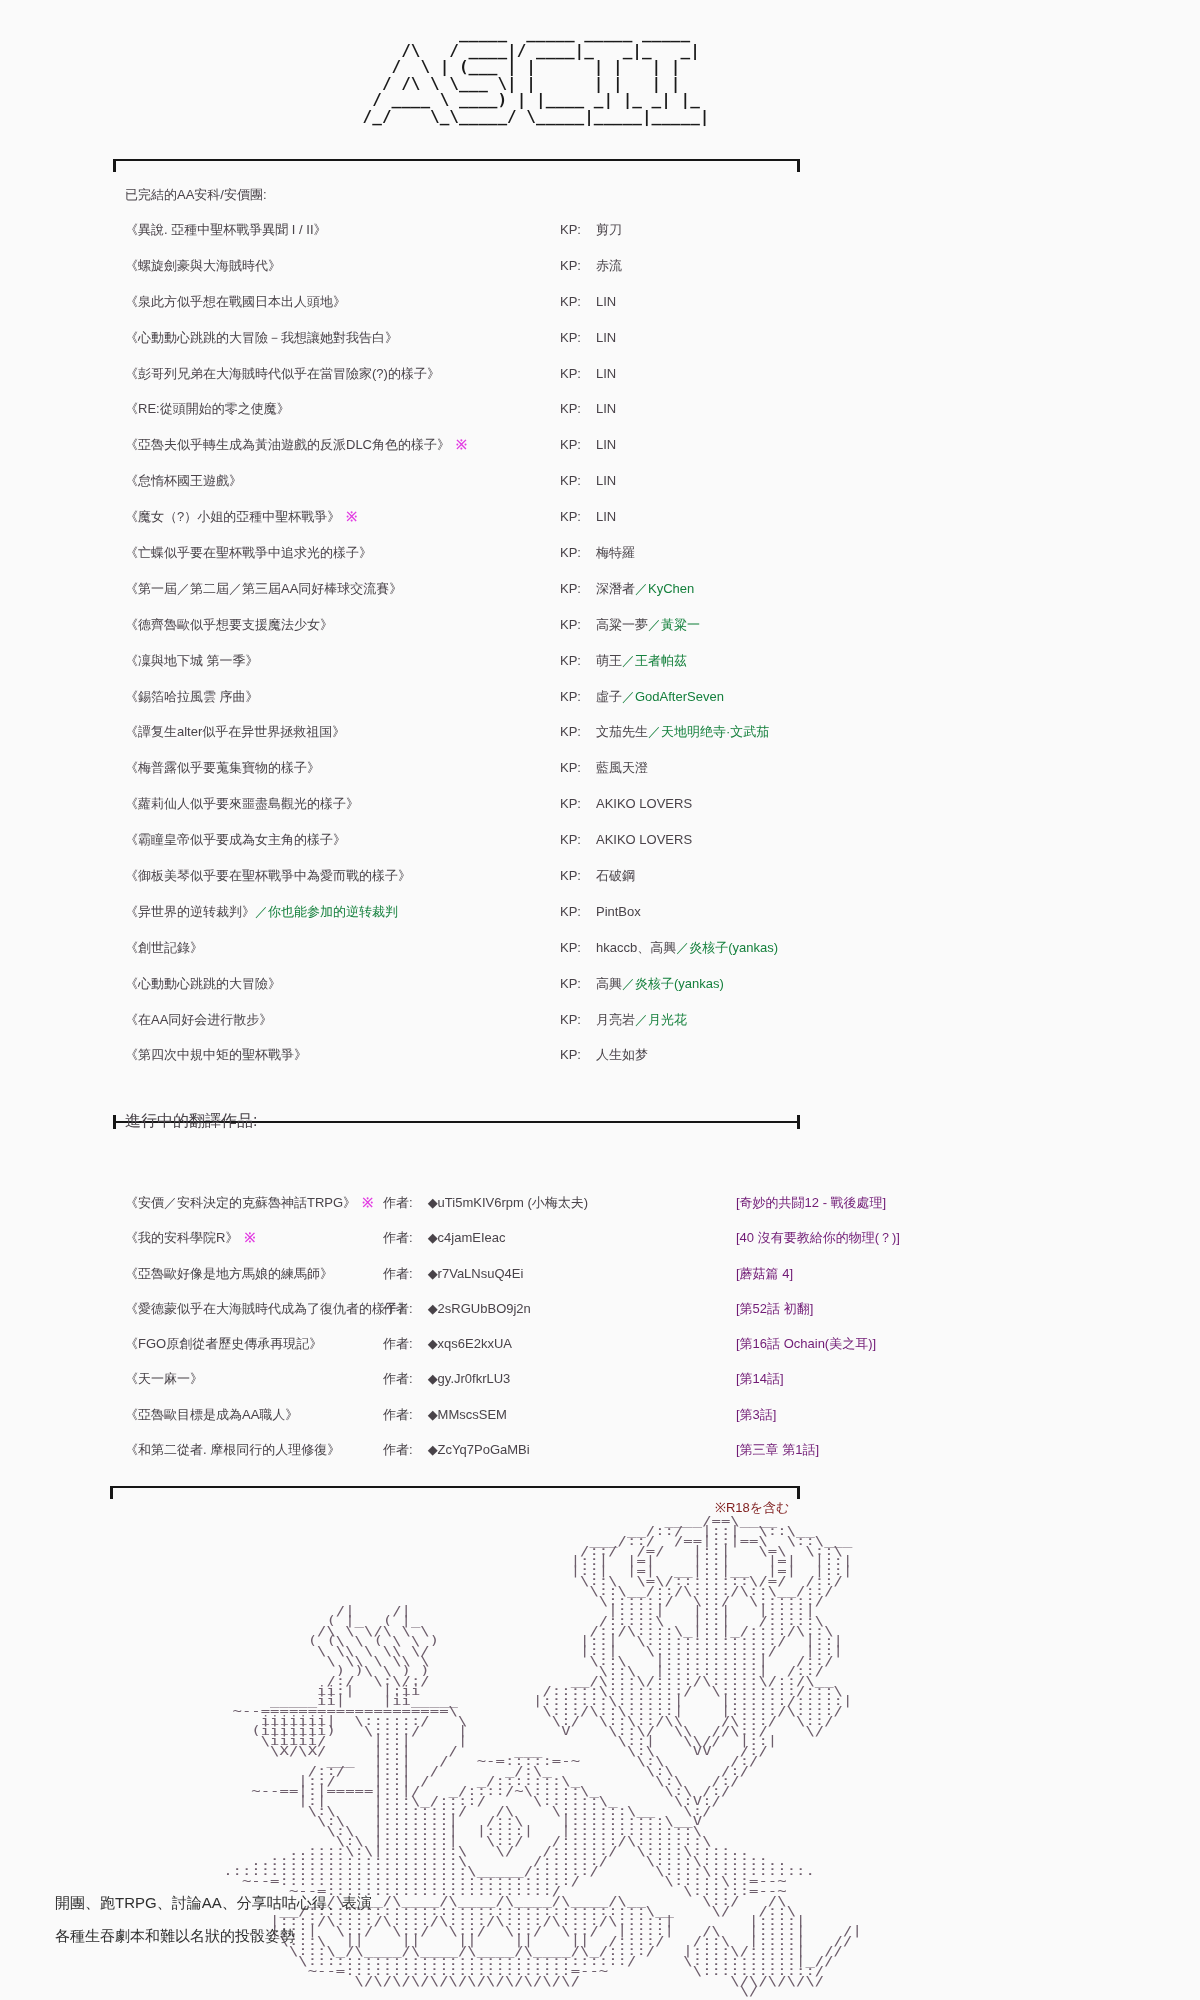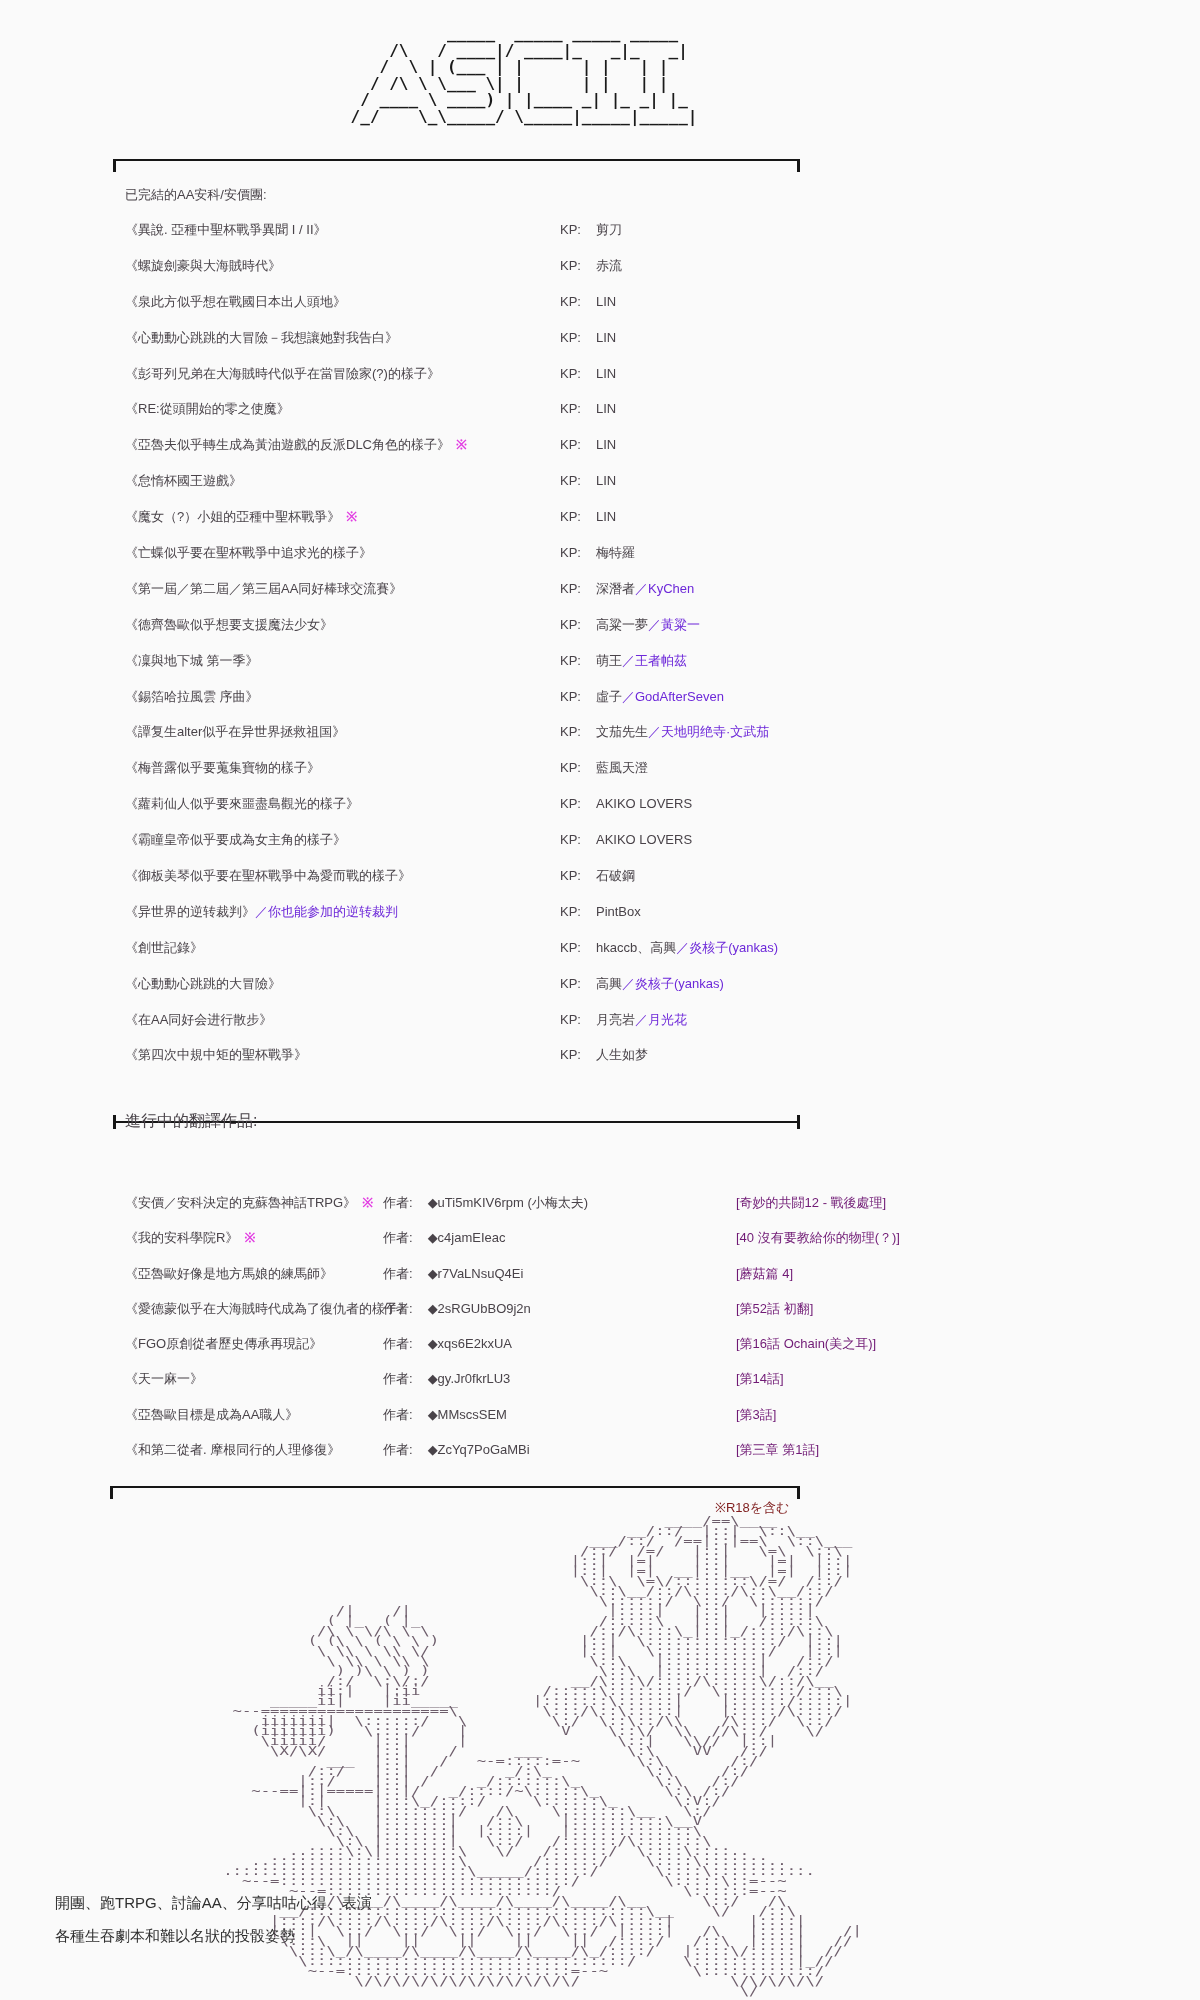--- a/index.html
+++ b/index.html
@@ -7,21 +7,21 @@
     width:1200px;height:2000px;
     background:#fafafa;
     font-family:"Liberation Sans",sans-serif;
     color:#494349;
     position:relative;
     overflow:hidden;
   }
   .page{position:absolute;inset:0;width:1200px;height:2000px;}
 
   
-  #logo{position:absolute;top:26px;left:0;width:1048px;text-align:center;}
+  #logo{position:absolute;top:26px;left:0;width:1048px;text-align:center;padding-left:12px;}
   #logo pre{
     display:inline-block;margin:0;text-align:left;
     font-family:"DejaVu Sans Mono",monospace;
     font-size:16px;line-height:16.5px;color:#1a1a1a;font-weight:bold;
   }
 
   
   .rule{position:absolute;height:0;border-top:2px solid #161616;}
   .rule::before,.rule::after{content:"";position:absolute;width:3px;background:#161616;}
   .rule::before{left:0;}
@@ -37,21 +37,21 @@
   #sec1-rows{position:absolute;top:212px;left:113px;width:980px;}
   #sec1-rows .row{position:relative;height:35.9px;line-height:35.9px;}
   #sec2-rows{position:absolute;top:1185px;left:113px;width:1000px;}
   #sec2-rows .row{position:relative;height:35.3px;line-height:35.3px;}
 
   .col-title{position:absolute;left:12px;top:0;white-space:nowrap;font-size:13px;color:#494349;}
   .col-kp{position:absolute;left:447px;top:0;white-space:nowrap;font-size:13px;color:#494349;}
   .col-author{position:absolute;left:270px;top:0;white-space:nowrap;font-size:13px;color:#494349;}
   .col-link{position:absolute;left:623px;top:0;white-space:nowrap;font-size:13px;}
   .lbl{margin-right:15px;}
-  .gray{color:#6d28d9;margin-top:44px;}
+  .gray{color:#15803d;margin-top:44px;}
   .flag{color:#e23de2;margin-left:6px;font-weight:bold;}
   a.link{color:#701a75;text-decoration:none;cursor:pointer;}
 
   
   #r18{position:absolute;left:715px;top:1498px;font-size:13px;color:#7f1d1d;white-space:nowrap;}
 
   
   #art{
     position:absolute;left:148px;top:1516px;margin:0;
     font-family:"DejaVu Sans Mono",monospace;

